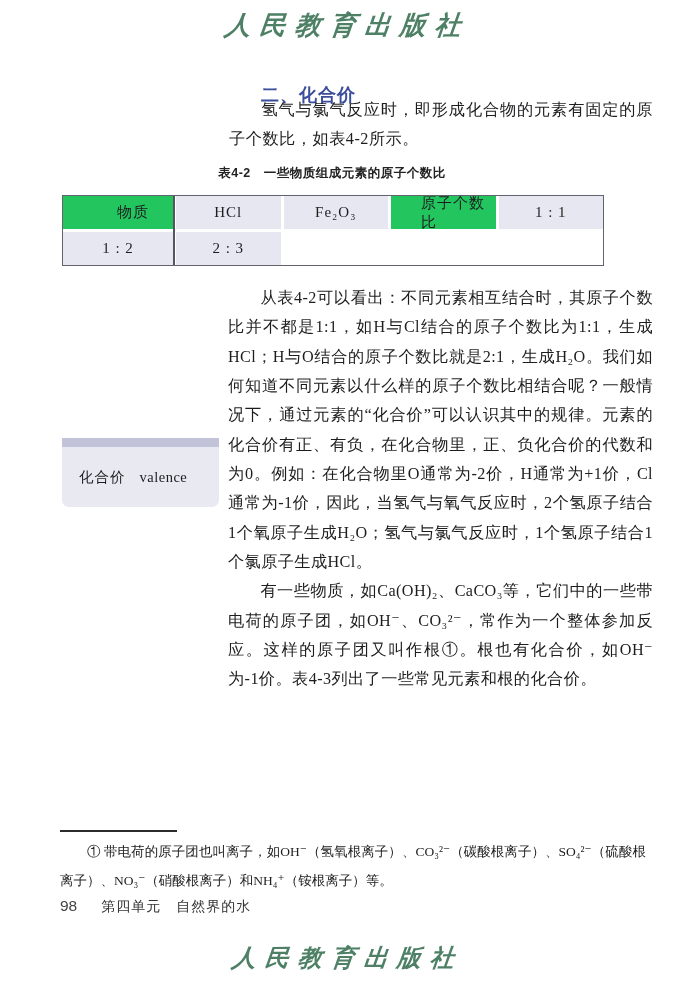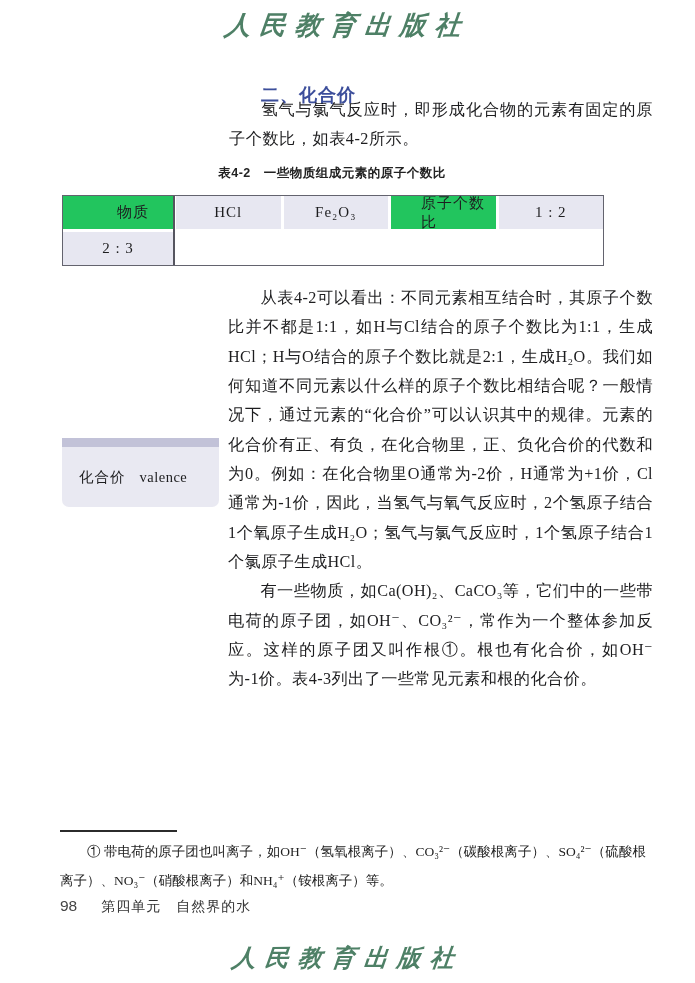--- a/index.html
+++ b/index.html
@@ -92,20 +92,21 @@
   <p class="intro">氢气与氯气反应时，即形成化合物的元素有固定的原子个数比，如表4-2所示。</p>
 
   <div class="caption">表4-2　一些物质组成元素的原子个数比</div>
 
   <div class="ratio-table">
     <div class="vline"></div>
     <div class="cell first">物质</div>
     <div class="cell">HCl</div>
     <div class="cell">Fe₂O₃</div>
     <div class="cell first">原子个数比</div>
+    <div class="cell">1 : 1</div>
     <div class="cell">1 : 2</div>
     <div class="cell">2 : 3</div>
   </div>
 
   <div class="margin-note">
     <div class="note-strip"></div>
     <div class="note-body">
       <span>化合价</span>
       <span class="note-en">valence</span>
     </div>

